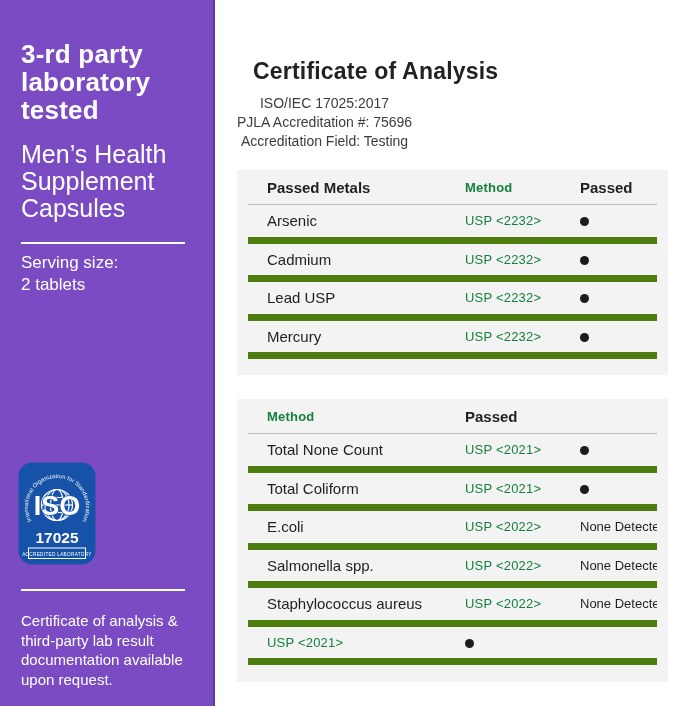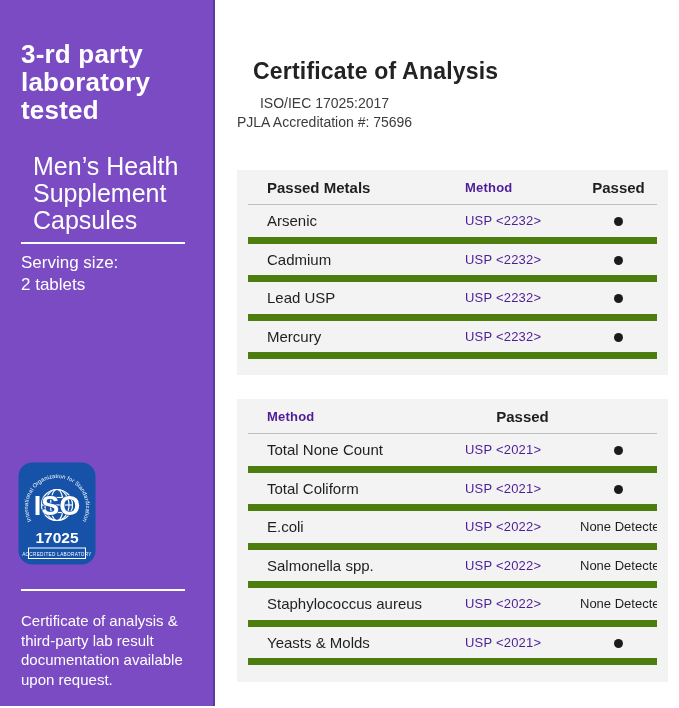--- a/index.html
+++ b/index.html
@@ -10,21 +10,21 @@
   
   .sidebar{
     position:absolute;left:0;top:0;width:215px;height:706px;
     background:#7A4BC2;border-right:2px solid #5E3A9B;box-sizing:border-box;padding-left:40px;
   }
   .sb-heading{
     position:absolute;left:21px;top:40px;width:170px;margin:0;
     color:#ffffff;font-size:26px;font-weight:bold;line-height:28px;letter-spacing:.2px;
   }
   .sb-product{
-    position:absolute;left:21px;top:141px;width:175px;margin:12px;
+    position:absolute;left:21px;top:141px;width:175px;margin:0;
     color:#ffffff;font-size:25px;font-weight:400;line-height:27px;
   }
   .sb-divider{
     position:absolute;left:21px;border:none;height:2px;width:164px;background:#ffffff;margin:0;
   }
   .sb-divider-1{top:242px;}
   .sb-divider-2{top:589px;}
   .sb-serving{
     position:absolute;left:21px;top:252px;margin:0;
     color:#ffffff;font-size:17px;line-height:22px;
@@ -51,22 +51,22 @@
   .panel-2{top:399px;height:283px;}
   .trow{
     display:grid;grid-template-columns:198px 115px 1fr;align-items:center;
     height:38.5px;box-sizing:border-box;padding-left:19px;
     border-bottom:7px solid #4d7c0f;
   }
   .thead{height:35px;border-bottom:1px solid #BFBFBF;}
   .cell{overflow:hidden;white-space:nowrap;}
   .th{font-weight:bold;font-size:15px;color:#141414;}
   .cell.name{font-size:15px;color:#1f1f1f;}
-  .cell.method{font-size:13px;color:#4c1d95;letter-spacing:.2px;}
-  .cell.passed{text-align:center;font-size:13px;color:#1f1f1f;}
+  .cell.method{font-size:13px;color:#15803d;letter-spacing:.2px;}
+  .cell.passed{font-size:13px;color:#1f1f1f;}
   .th.passed{font-size:15px;}
   .dot{display:inline-block;width:9px;height:9px;border-radius:50%;background:#1b1b1b;vertical-align:middle;}
 </style>
 </head>
 <body>
 
 <div class="canvas">
 
   <aside class="sidebar">
     <h1 class="sb-heading">3-rd party laboratory tested</h1>
@@ -103,20 +103,21 @@
 
     <hr class="sb-divider sb-divider-2">
     <p class="sb-footnote">Certificate of analysis &amp; third-party lab result documentation available upon request.</p>
   </aside>
 
   <main class="main">
     <h2 class="coa-title">Certificate of Analysis</h2>
     <div class="coa-meta">
       <div>ISO/IEC 17025:2017</div>
       <div>PJLA Accreditation #: 75696</div>
+      <div>Accreditation Field: Testing</div>
     </div>
 
     <section class="panel panel-1">
       <div class="trow thead">
         <div class="cell name th">Passed Metals</div>
         <div class="cell method th">Method</div>
         <div class="cell passed th">Passed</div>
       </div>
       <div class="rows">
   <div class="trow">
@@ -175,20 +176,19 @@
     <div class="cell passed">None Detected</div>
   </div>
 
   <div class="trow">
     <div class="cell name">Staphylococcus aureus</div>
     <div class="cell method">USP &lt;2022&gt;</div>
     <div class="cell passed">None Detected</div>
   </div>
 
   <div class="trow">
-    <div class="cell name">Yeasts &amp; Molds</div>
     <div class="cell method">USP &lt;2021&gt;</div>
     <div class="cell passed"><span class="dot"></span></div>
   </div>
 </div>
     </section>
   </main>
 </div>
 
 </body></html>

